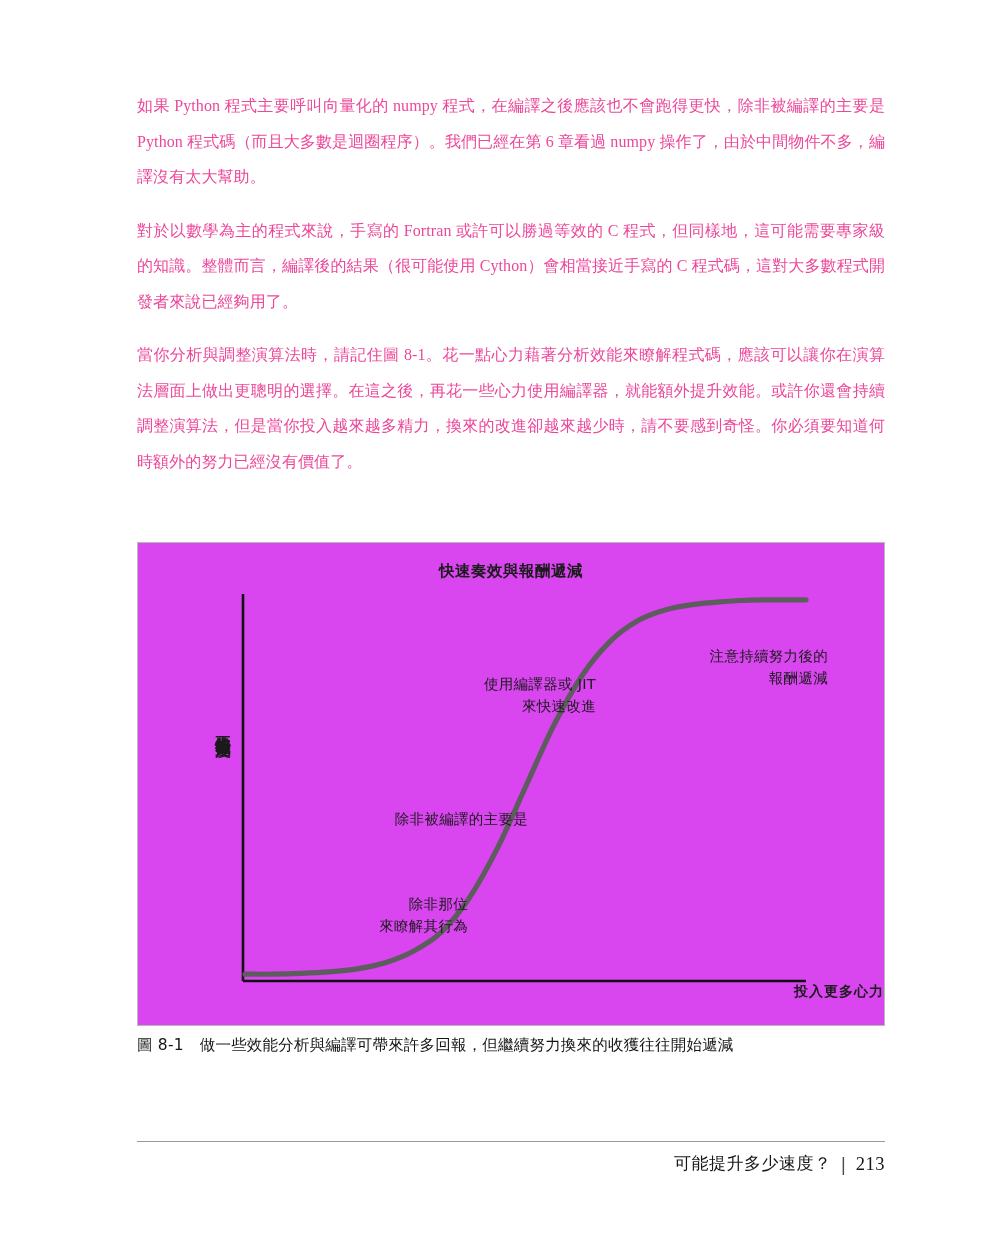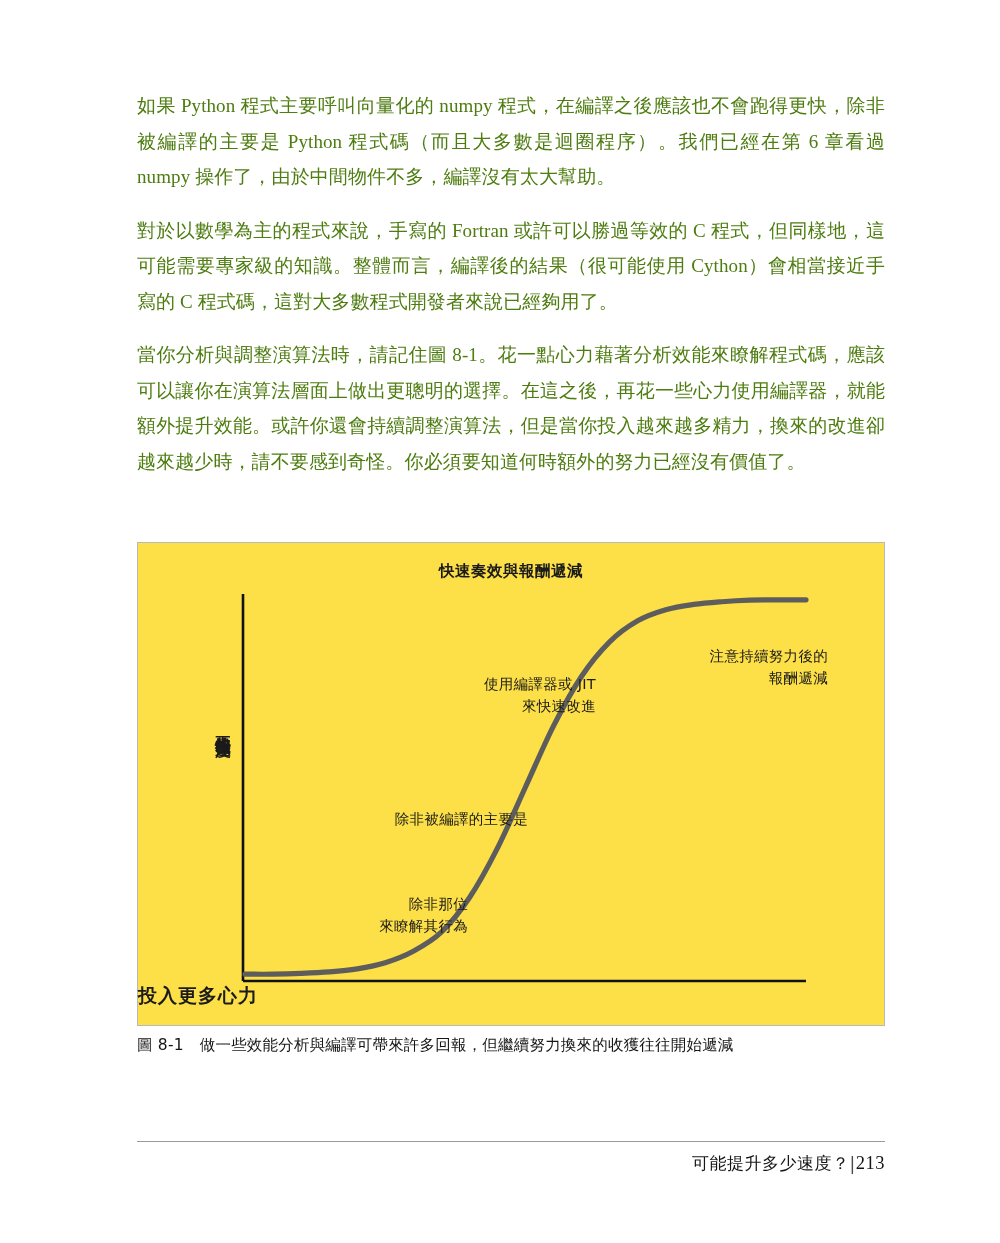--- a/index.html
+++ b/index.html
@@ -25,40 +25,40 @@
 
   
   .content {
     position: absolute;
     left: 137px;
     top: 88px;
     width: 748px;
   }
 
   .para {
-    font-size: 19px;
+    font-size: 16px;
     line-height: 35.5px;
     text-align: justify;
     text-justify: inter-character;
     margin: 0 0 18px 0;
     letter-spacing: 0.1px;
-    color: #4d7c0f;
+    color: #ec4899;
   }
   .para:last-child { margin-bottom: 0; }
 
   
   .figure-box {
     position: absolute;
     left: 137px;
     top: 542px;
     width: 748px;
     height: 484px;
     border: 1px solid #b9b9b9;
     box-sizing: border-box;
-    background: #fde047;
+    background: #d946ef;
   }
 
   .fig-title {
     position: absolute;
     left: 0;
     top: 18px;
     width: 100%;
     text-align: center;
     font-family: "DejaVu Sans", "Liberation Sans", sans-serif;
     font-size: 15.5px;
@@ -88,23 +88,23 @@
     text-align: center;
     writing-mode: vertical-rl;
     letter-spacing: 1px;
   }
 
   .xlabel {
     position: absolute;
     left: 0;
     top: 440px;
     width: 100%;
-    text-align: left;
+    text-align: right;
     font-family: Liberation Sans, sans-serif;
-    font-size: 19px;
+    font-size: 14px;
     font-weight: bold;
     color: #1b1b1b;
     letter-spacing: 1px;
   }
 
   .annot {
     position: absolute;
     font-family: "DejaVu Sans", "Liberation Sans", sans-serif;
     font-size: 14.5px;
     line-height: 22px;
@@ -142,21 +142,22 @@
   }
   .footer {
     position: absolute;
     right: 115px;
     top: 1152px;
     font-family: "DejaVu Sans", "Liberation Sans", sans-serif;
     font-size: 17px;
     color: #161616;
     letter-spacing: 0.5px;
     display: flex;
-    align-items: center;
+    align-items: flex-end;
+    gap: 9px;
   }
   .footer .sep { color: #4a4a4a; }
   .footer .pageno {
     font-family: "Liberation Serif", serif;
     font-size: 18.5px;
   }
 </style>
 </head>
 <body>
 

